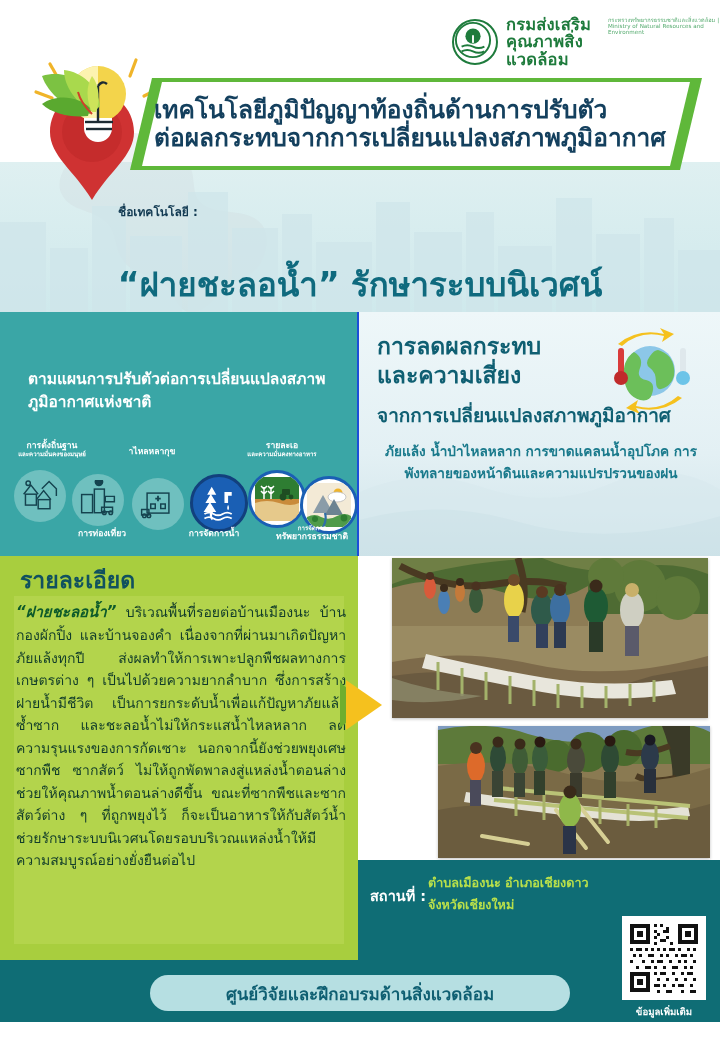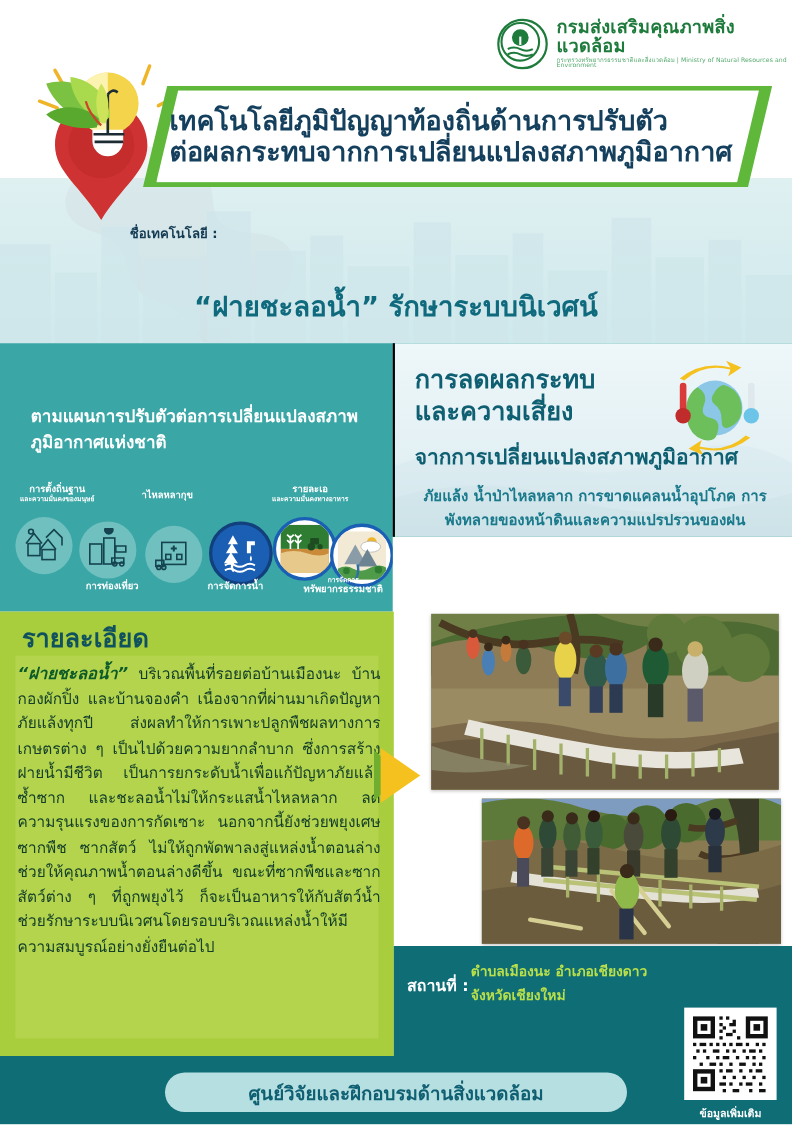--- a/index.html
+++ b/index.html
@@ -15,47 +15,47 @@
   .hdr-bg-light{position:absolute;left:0;top:0;width:720px;height:312px;
      background:linear-gradient(180deg,#ffffff 0%,#ffffff 52%,#dff0f1 52%,#cfe9ec 100%);}
   
   .th-map{position:absolute;left:22px;top:130px;width:300px;height:185px;opacity:.45;}
   
   .skyline{position:absolute;left:0;bottom:0;width:720px;height:150px;opacity:.85;}
 
   .deqp-logo{position:absolute;left:452px;top:16px;display:flex;align-items:center;gap:8px;}
   .deqp-seal{width:42px;height:42px;border-radius:50%;background:#ffffff;border:2.5px solid #1e7b3c;
      position:relative;flex:none;}
-  .deqp-text{display:flex;flex-direction:column;line-height:1.05;}
+  .deqp-text{display:flex;flex-direction:row;line-height:1.05;}
   .deqp-th{font-size:16.5px;font-weight:bold;color:#1e7b3c;letter-spacing:.2px;}
   .deqp-en{font-size:9.2px;font-weight:bold;color:#2f9150;letter-spacing:.1px;margin-top:2px;}
   .deqp-min{font-size:5.6px;color:#52a96c;letter-spacing:.05px;margin-top:2px;}
 
   
   .title-ribbon{position:absolute;left:130px;top:78px;width:572px;height:118px;}
   .ribbon-green{position:absolute;left:0;top:0;width:572px;height:92px;background:#5fb83a;
       clip-path:polygon(22px 0,572px 0,550px 92px,0 92px);}
   .title-text{position:absolute;left:24px;top:3px;width:536px;height:86px;
       display:flex;flex-direction:column;justify-content:center;}
   .title-l1,.title-l2{font-size:24.5px;font-weight:bold;color:#14405e;line-height:1.16;white-space:nowrap;}
   .title-bg-white{position:absolute;left:12px;top:4px;width:548px;height:84px;background:#ffffff;
       clip-path:polygon(20px 0,548px 0,528px 84px,0 84px);}
 
   .tech-label{position:absolute;left:118px;top:202px;font-size:12px;font-weight:bold;color:#123a52;}
   .tech-name{position:absolute;left:0;top:258px;width:720px;text-align:center;
-      font-size:25px;font-weight:bold;color:#0f6a7e;}
+      font-size:33px;font-weight:bold;color:#0f6a7e;}
 
   
   .hero-logo{position:absolute;left:24px;top:52px;width:152px;height:172px;}
 
   
   .panels{position:absolute;left:0;top:312px;width:720px;height:244px;display:flex;}
   .panel-left{width:358px;height:244px;background:#3aa6a6;position:relative;overflow:hidden;}
-  .panel-right{width:362px;height:176px;background:#3aa6a6;position:relative;overflow:hidden;
-      border-left:2px solid #000000;}
+  .panel-right{width:362px;height:244px;background:#3aa6a6;position:relative;overflow:hidden;
+      border-left:2px solid #1d4ed8;}
   .panel-right .rp-bg{position:absolute;inset:0;background:linear-gradient(180deg,#eef7f9 0%,#e3f0f4 58%,#cfe4ea 100%);}
   .panel-right .rp-hill{position:absolute;left:0;bottom:0;width:362px;height:110px;opacity:.55;}
 
   .pl-h1{position:absolute;left:28px;top:22px;font-size:23px;font-weight:bold;color:#ffffff;}
   .pl-h2{position:absolute;left:28px;top:56px;width:316px;font-size:15.5px;font-weight:bold;color:#ffffff;line-height:1.5;}
 
   .pr-h1{position:absolute;left:18px;top:20px;font-size:23px;font-weight:bold;color:#0f5f72;line-height:1.28;width:230px;}
   .pr-h2{position:absolute;left:18px;top:88px;width:330px;font-size:19px;font-weight:bold;color:#0f5f72;}
   .pr-body{position:absolute;left:22px;top:128px;width:320px;font-size:13.6px;font-weight:bold;
       color:#1a7a8c;line-height:1.62;text-align:center;}

